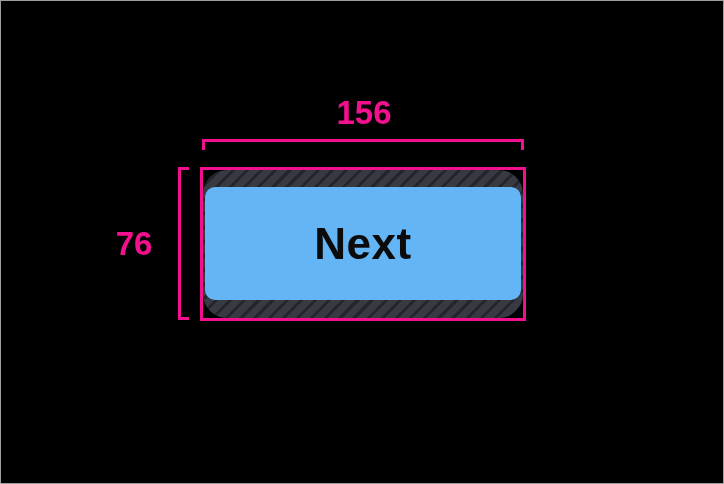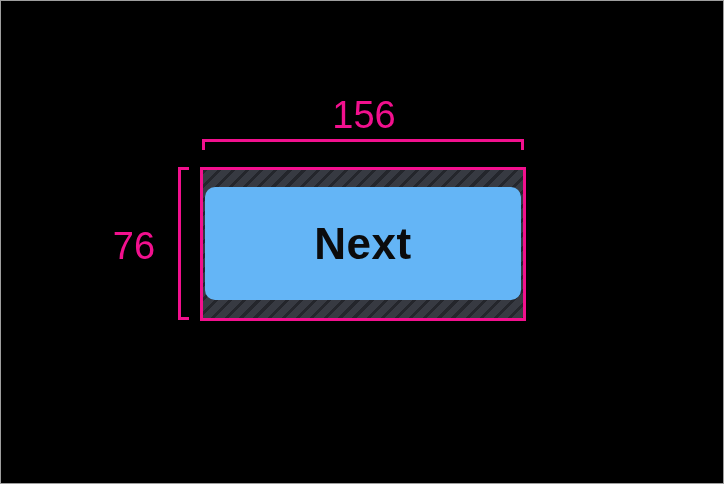--- a/index.html
+++ b/index.html
@@ -13,23 +13,23 @@
     width: 724px;
     height: 484px;
     box-sizing: border-box;
     background: var(--background, #000);
     border: 1px solid var(--frame-border, #9e9e9e);
     overflow: hidden;
   }
   .dim-label {
     position: absolute;
     color: var(--annotation, #f2108e);
-    font-size: 38px;
+    font-size: 33px;
     line-height: 1;
-    font-weight: 400;
+    font-weight: 700;
     user-select: none;
   }
   .width-label {
     left: 202px;
     top: 95px;
     width: 322px;
     text-align: center;
   }
   .height-label {
     left: 103px;
@@ -69,20 +69,21 @@
   .hatch {
     position: absolute;
     inset: 0;
     background: repeating-linear-gradient(
       135deg,
       var(--hatch-stripe, #24262c) 0px,
       var(--hatch-stripe, #24262c) 3px,
       var(--hatch-background, #373a42) 3px,
       var(--hatch-background, #373a42) 10px
     );
+    border-radius: 24px;
   }
   .next-btn {
     position: absolute;
     left: 2px;
     right: 2px;
     top: 17px;
     bottom: 18px;
     border: none;
     border-radius: 10px;
     background: var(--button-fill, #64b5f6);

